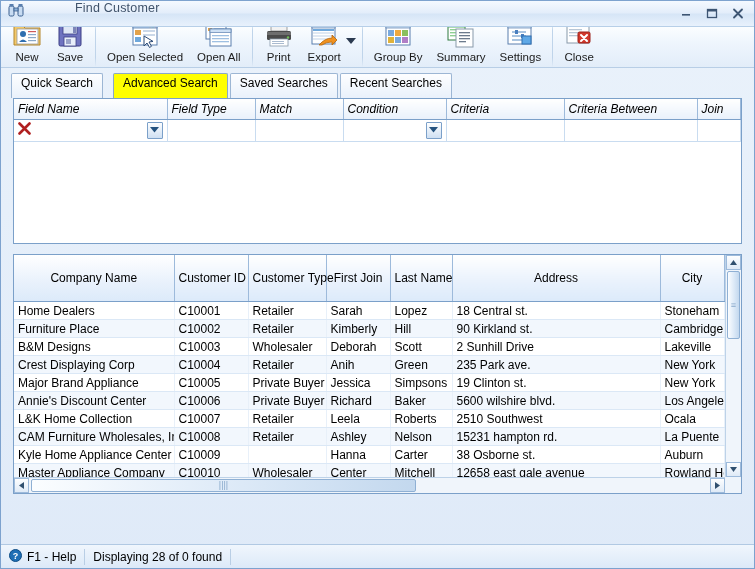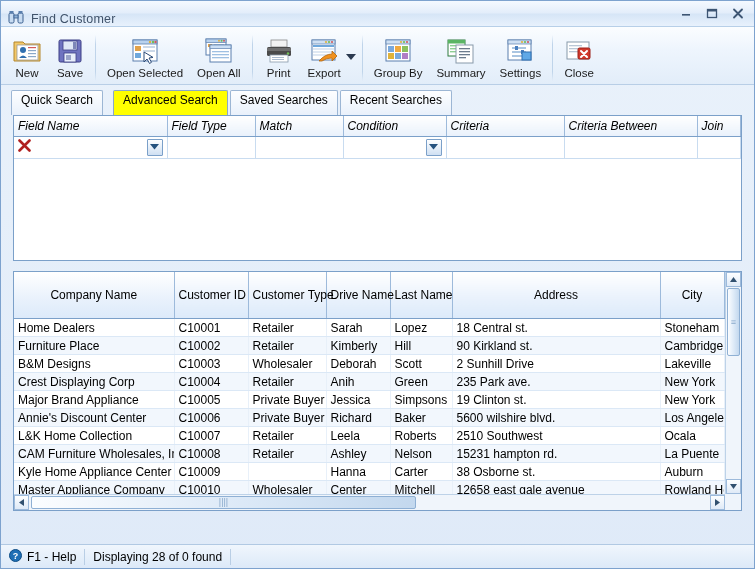--- a/index.html
+++ b/index.html
@@ -20,43 +20,43 @@
     border: 1px solid #7da2ce;
     overflow: hidden;
   }
 
   
   #titlebar {
     position: relative;
     height: 26px;
     background: linear-gradient(#f4f9ff 0%, #e3edfa 48%, #d6e5f6 52%, #e8f1fc 100%);
     border-bottom: 1px solid #b7cfe8;
-    display: flex; align-items: flex-end;
+    display: flex; align-items: flex-start; gap: 44px;
   }
   #titlebar .t-icon {
     width: 18px; height: 18px; margin-left: 6px; margin-right: 6px;
     display: flex; align-items: center; justify-content: center;
   }
   #titlebar .t-text {
     font-size: 12.5px; color: #40536b; letter-spacing: .2px;
   }
   .wbtns { position: absolute; right: 4px; top: 2px; display: flex; gap: 2px; }
   .wbtn {
     width: 24px; height: 20px;
     display: flex; align-items: center; justify-content: center;
     color: #3d5573; font-size: 12px;
   }
   .wbtn svg { display:block; }
 
   
   #toolbar {
-    height: 58px;
+    height: 41px;
     background: linear-gradient(#fbfdff 0%, #eef5fd 40%, #e2edf9 100%);
     border-bottom: 1px solid #b8cee6;
-    display: flex; align-items: center;
+    display: flex; align-items: flex-end;
     padding: 3px 2px 0 4px;
   }
   .tbtn {
     display: flex; flex-direction: column; align-items: center; justify-content: flex-start;
     padding: 3px 6px 2px 6px;
     min-width: 42px; height: 52px;
     border: 1px solid transparent; border-radius: 3px;
     cursor: default;
   }
   .tbtn .ic { height: 34px; display:flex; align-items:center; justify-content:center; }
@@ -509,21 +509,21 @@
           <col style="width:64px">
             <col style="width:62px">
             <col style="width:208px">
             <col style="width:64px">
         </colgroup>
         <thead>
           <tr>
             <th>Company Name</th>
             <th>Customer ID</th>
             <th>Customer Type</th>
-            <th>Drive Name</th>
+            <th>First Join</th>
             <th>Last Name</th>
             <th>Address</th>
             <th>City</th>
           </tr>
         </thead>
         <tbody id="results-body">
             <tr>
               <td>Home Dealers</td>
               <td>C10001</td>
               <td>Retailer</td>

